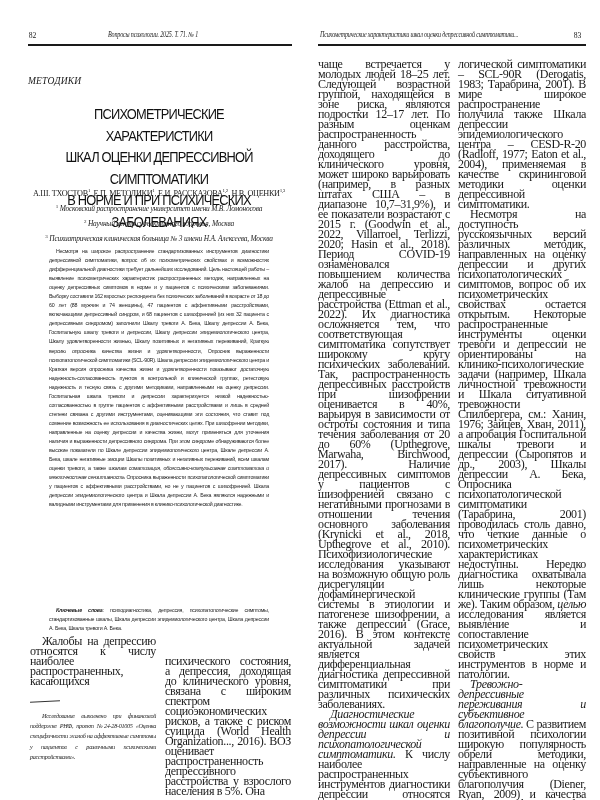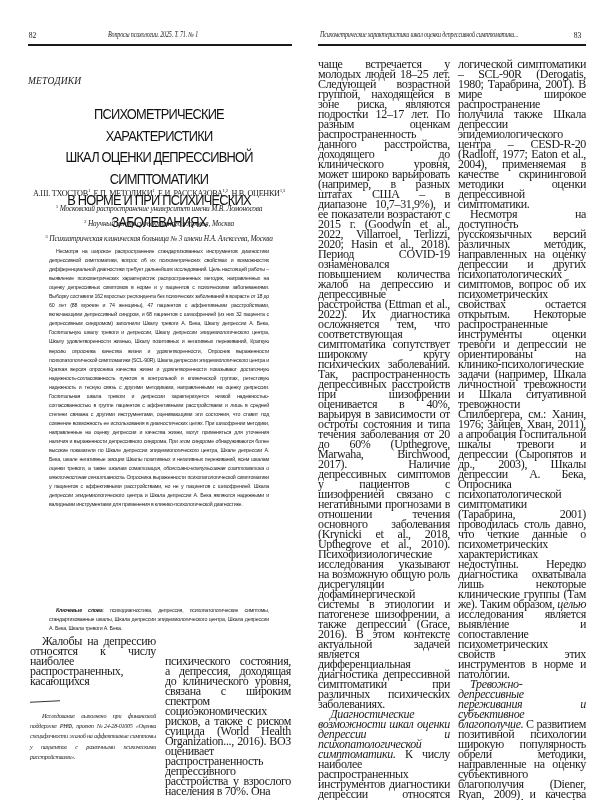--- a/index.html
+++ b/index.html
@@ -101,35 +101,35 @@
   </div>
 
   <div class="abstract"><span>Несмотря на широкое распространение стандартизованных инструментов диагностики депрессивной симптоматики, вопрос об их психометрических свойствах и возможностях дифференциальной диагностики требует дальнейших исследований. Цель настоящей работы – выявление психометрических характеристик распространенных методик, направленных на оценку депрессивных симптомов в норме и у пациентов с психическими заболеваниями. Выборку составили 162 взрослых респондента без психических заболеваний в возрасте от 18 до 60 лет (88 мужчин и 74 женщины), 47 пациентов с аффективными расстройствами, включающими депрессивный синдром, и 68 пациентов с шизофренией (из них 32 пациента с депрессивным синдромом) заполнили Шкалу тревоги А. Бека, Шкалу депрессии А. Бека, Госпитальную шкалу тревоги и депрессии, Шкалу депрессии эпидемиологического центра, Шкалу удовлетворенности жизнью, Шкалу позитивных и негативных переживаний, Краткую версию опросника качества жизни и удовлетворенности, Опросник выраженности психопатологической симптоматики (SCL-90R). Шкала депрессии эпидемиологического центра и Краткая версия опросника качества жизни и удовлетворенности показывают достаточную надежность-согласованность пунктов в контрольной и клинической группах, ретестовую надежность и тесную связь с другими методиками, направленными на оценку депрессии. Госпитальная шкала тревоги и депрессии характеризуется низкой надежностью-согласованностью в группе пациентов с аффективными расстройствами и лишь в средней степени связана с другими инструментами, оценивающими эти состояния, что ставит под сомнение возможность ее использования в диагностических целях. При шизофрении методики, направленные на оценку депрессии и качества жизни, могут применяться для уточнения наличия и выраженности депрессивного синдрома. При этом синдроме обнаруживаются более высокие показатели по Шкале депрессии эпидемиологического центра, Шкале депрессии А. Бека, шкале негативные эмоции Шкалы позитивных и негативных переживаний, всем шкалам оценки тревоги, а также шкалам </span><span class="it">соматизация, обсессивно-компульсивная симптоматика и межличностная сензитивность</span><span> Опросника выраженности психопатологической симптоматики у пациентов с аффективными расстройствами, но не у пациентов с шизофренией. Шкала депрессии эпидемиологического центра и Шкала депрессии А. Бека являются надежными и валидными инструментами для применения в клинико-психологической диагностике.</span></div>
 
   <div class="keywords"><span class="kw-label">Ключевые слова</span><span>: психодиагностика, депрессия, психопатологические симптомы, стандартизованные шкалы, Шкала депрессии эпидемиологического центра, Шкала депрессии А. Бека, Шкала тревоги А. Бека.</span></div>
 
   <div class="col left-col-1">
     <p>Жалобы на депрессию относятся к числу наиболее распространенных, касающихся</p>
   </div>
   <div class="col left-col-2">
-    <p class="cont">психического состояния, а депрессия, доходящая до клинического уровня, связана с широким спектром социоэкономических рисков, а также с риском суицида (World Health Organization..., 2016). ВОЗ оценивает распространенность депрессивного расстройства у взрослого населения в 70%. Она</p>
+    <p class="cont">психического состояния, а депрессия, доходящая до клинического уровня, связана с широким спектром социоэкономических рисков, а также с риском суицида (World Health Organization..., 2016). ВОЗ оценивает распространенность депрессивного расстройства у взрослого населения в 5%. Она</p>
   </div>
 
   <div class="footnote-rule"></div>
   <div class="footnote">Исследование выполнено при финансовой поддержке РНФ, проект №24-28-01005 «Оценка специфичности жалоб на аффективные симптомы у пациентов с различными психическими расстройствами».</div>
 </div>
 
 <div class="page page-right">
   <span class="running-head" style="left:20px; transform-origin:left top;">Психометрические характеристики шкал оценки депрессивной симптоматики...</span>
   <span class="page-number" style="left:273px;">83</span>
   <div class="rule" style="left:18px; width:268px;"></div>
 </div>
 
 <div class="col right-col-1">
   <p class="cont">чаще встречается у молодых людей 18–25 лет. Следующей возрастной группой, находящейся в зоне риска, являются подростки 12–17 лет. По разным оценкам распространенность данного расстройства, доходящего до клинического уровня, может широко варьировать (например, в разных штатах США – в диапазоне 10,7–31,9%), и ее показатели возрастают с 2015 г. (Goodwin et al., 2022, Villarroel, Terlizzi, 2020; Hasin et al., 2018). Период COVID-19 ознаменовался повышением количества жалоб на депрессию и депрессивные расстройства (Ettman et al., 2022). Их диагностика осложняется тем, что соответствующая симптоматика сопутствует широкому кругу психических заболеваний. Так, распространенность депрессивных расстройств при шизофрении оценивается в 40%, варьируя в зависимости от остроты состояния и типа течения заболевания от 20 до 60% (Upthegrove, Marwaha, Birchwood, 2017). Наличие депрессивных симптомов у пациентов с шизофренией связано с негативными прогнозами в отношении течения основного заболевания (Krynicki et al., 2018, Upthegrove et al., 2010). Психофизиологические исследования указывают на возможную общую роль дисрегуляции дофаминергической системы в этиологии и патогенезе шизофрении, а также депрессии (Grace, 2016). В этом контексте актуальной задачей является дифференциальная диагностика депрессивной симптоматики при различных психических заболеваниях.</p>
   <p><span class="it">Диагностические возможности шкал оценки депрессии и психопатологической симптоматики.</span><span> К числу наиболее распространенных инструментов диагностики депрессии относятся Госпитальная шкала тревоги и депрессии – HADS (Zigmond, Snaith, 1983; Сыропятов и др., 2003 ), Шкала депрессии А. Бека – BDI-II (Beck, Steer, Brown, 1996; Тарабрина, 2001), Шкала тревоги А. Бека – BAI (Beck et al., 1988) и шкалы </span><span class="it">тревожность и депрессивность</span><span> Опросника выраженности психопато-</span></p>
 </div>
 
 <div class="col right-col-2">
-  <p class="cont">логической симптоматики – SCL-90R (Derogatis, 1980; Тарабрина, 2001). В мире широкое распространение получила также Шкала депрессии эпидемиологического центра – CESD-R-20 (Radloff, 1977; Eaton et al., 2004), применяемая в качестве скрининговой методики оценки депрессивной симптоматики.</p>
+  <p class="cont">логической симптоматики – SCL-90R (Derogatis, 1983; Тарабрина, 2001). В мире широкое распространение получила также Шкала депрессии эпидемиологического центра – CESD-R-20 (Radloff, 1977; Eaton et al., 2004), применяемая в качестве скрининговой методики оценки депрессивной симптоматики.</p>
   <p><span>Несмотря на доступность русскоязычных версий различных методик, направленных на оценку депрессии и других психопатологических симптомов, вопрос об их психометрических свойствах остается открытым. Некоторые распространенные инструменты оценки тревоги и депрессии не ориентированы на клинико-психологические задачи (например, Шкала личностной тревожности и Шкала ситуативной тревожности Спилбергера, см.: Ханин, 1976; Зайцев, Хван, 2011), а апробация Госпитальной шкалы тревоги и депрессии (Сыропятов и др., 2003), Шкалы депрессии А. Бека, Опросника психопатологической симптоматики (Тарабрина, 2001) проводилась столь давно, что четкие данные о психометрических характеристиках недоступны. Нередко диагностика охватывала лишь некоторые клинические группы (Там же). Таким образом, </span><span class="it">целью</span><span> исследования является выявление и сопоставление психометрических свойств этих инструментов в норме и патологии.</span></p>
   <p><span class="it">Тревожно-депрессивные переживания и субъективное благополучие.</span><span> С развитием позитивной психологии широкую популярность обрели методики, направленные на оценку субъективного благополучия (Diener, Ryan, 2009) и качества жизни (Ilic, Milic, Arandelovic, 2010; Sigy et al., 2006). В связи с этим встал вопрос о том, каково соотношение их показателей с показателями инструментов оценки тревожной и депрессивной симптоматики. Низкий уровень позитивных эмоций в ряде случаев рассматривается как ядро депрессии (Tellegen et al., 2008) или как следствие: речь идет о тесно связанных между собой конструктах.</span></p>
 </div>
 
 </body></html>

